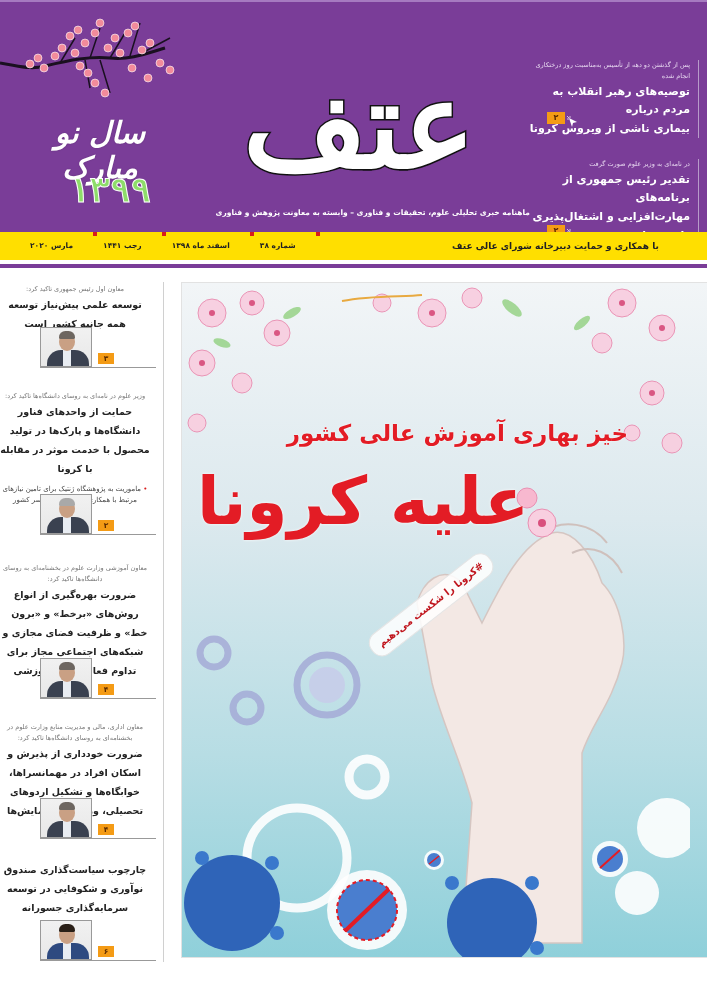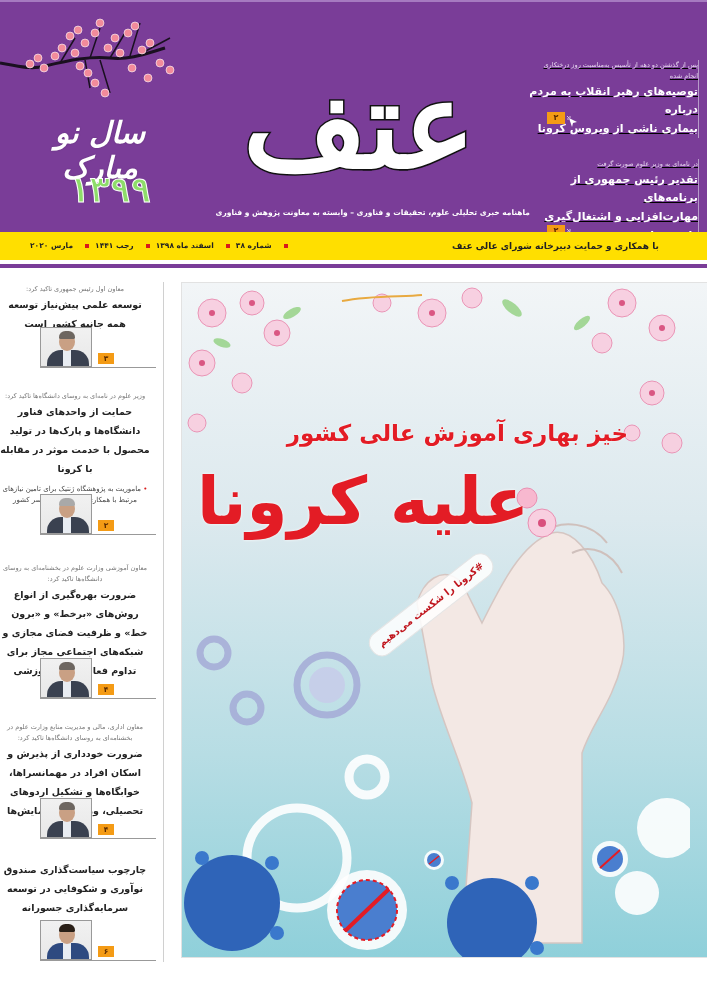--- a/index.html
+++ b/index.html
@@ -37,21 +37,21 @@
       paint-order: stroke fill;
     }
     .tagline {
       position:absolute; left:240px; top:208px; width:290px; text-align:right;
       color:#ffffff; font-size:7.5px; font-weight:bold; direction: rtl; white-space:nowrap;
     }
 
     
     .teaser {
       position:absolute; right:8px; width:170px; direction: rtl; text-align:right;
-      border-right:1px solid #b79bc9;text-decoration:underline;
+      padding-right:8px; border-right:1px solid #b79bc9;
     }
     .teaser-1 { top:60px; }
     .teaser-2 { top:159px; }
     .teaser-kicker { color:#e6d6ef; font-size:6.5px; line-height:11px; }
     .teaser-title { color:#ffffff; font-size:11px; font-weight:bold; line-height:18px; margin-top:1px; }
     .teaser-page {
       position:absolute; left:18px; width:18px; height:12px; background:#f49b15;
       color:#5a2a00; font-size:8px; font-weight:bold; text-align:center; line-height:12px;
     }
     .teaser-1 .teaser-page { top:52px; }
@@ -65,21 +65,21 @@
       position:absolute; left:0; top:232px; width:707px; height:28px; background:#ffdf00;
     }
     .support-text {
       position:absolute; right:48px; top:0; line-height:28px; font-size:9px; font-weight:bold;
       color:#222; direction: rtl;
     }
     .issue-info {
       position:absolute; left:30px; top:0; line-height:28px; font-size:7.5px; font-weight:bold;
       color:#222; direction: rtl; display:flex; gap:6px; align-items:center;
     }
-    .issue-item { display:flex; align-items:center; gap:12px; }
+    .issue-item { display:flex; gap:20px; }
     .sq { display:inline-block; width:4px; height:4px; background:#d81b1b; }
 
     .purple-rule { position:absolute; left:0; top:264px; width:707px; height:4px; background:#7a3d98; }
     .vrule { position:absolute; left:163px; top:282px; width:1px; height:680px; background:#d0d0d0; }
     .news-item {
       position:absolute; left:0; width:156px; direction: rtl; text-align:center;
     }
     .news-kicker { font-size:6.5px; color:#777; line-height:11px; padding-right:6px; }
     .news-title { font-size:9.5px; font-weight:bold; color:#222; line-height:19px; padding-right:6px; }
     .news-bullet { font-size:7px; color:#444; line-height:11px; padding-right:6px; margin-top:6px; }
@@ -176,21 +176,21 @@
     <div class="teaser-page">۲</div>
     <svg class="cursor-icon" viewBox="0 0 12 12">
       <path d="M2,2 L10,6 L6,7 L5,11 Z" fill="#ffffff"></path>
       <path d="M0,0 L2,2 M3,0 L3,2 M0,3 L2,3" stroke="#ffffff" stroke-width="0.7"></path>
     </svg>
   </div>
 
   <div class="teaser teaser-2">
     <div class="teaser-kicker">در نامه‌ای به وزیر علوم صورت گرفت</div>
     <div class="teaser-title">تقدیر رئیس جمهوری از برنامه‌های</div>
-    <div class="teaser-title">مهارت‌افزایی و اشتغال‌گیری</div>
+    <div class="teaser-title">مهارت‌افزایی و اشتغال‌پذیری</div>
     <div class="teaser-title">دانشجویان</div>
     <div class="teaser-page" style="top:66px">۲</div>
     <svg class="cursor-icon" style="top:70px" viewBox="0 0 12 12">
       <path d="M2,2 L10,6 L6,7 L5,11 Z" fill="#ffffff"></path>
       <path d="M0,0 L2,2 M3,0 L3,2 M0,3 L2,3" stroke="#ffffff" stroke-width="0.7"></path>
     </svg>
   </div>
 </div>
 
 <div class="yellow-bar">

